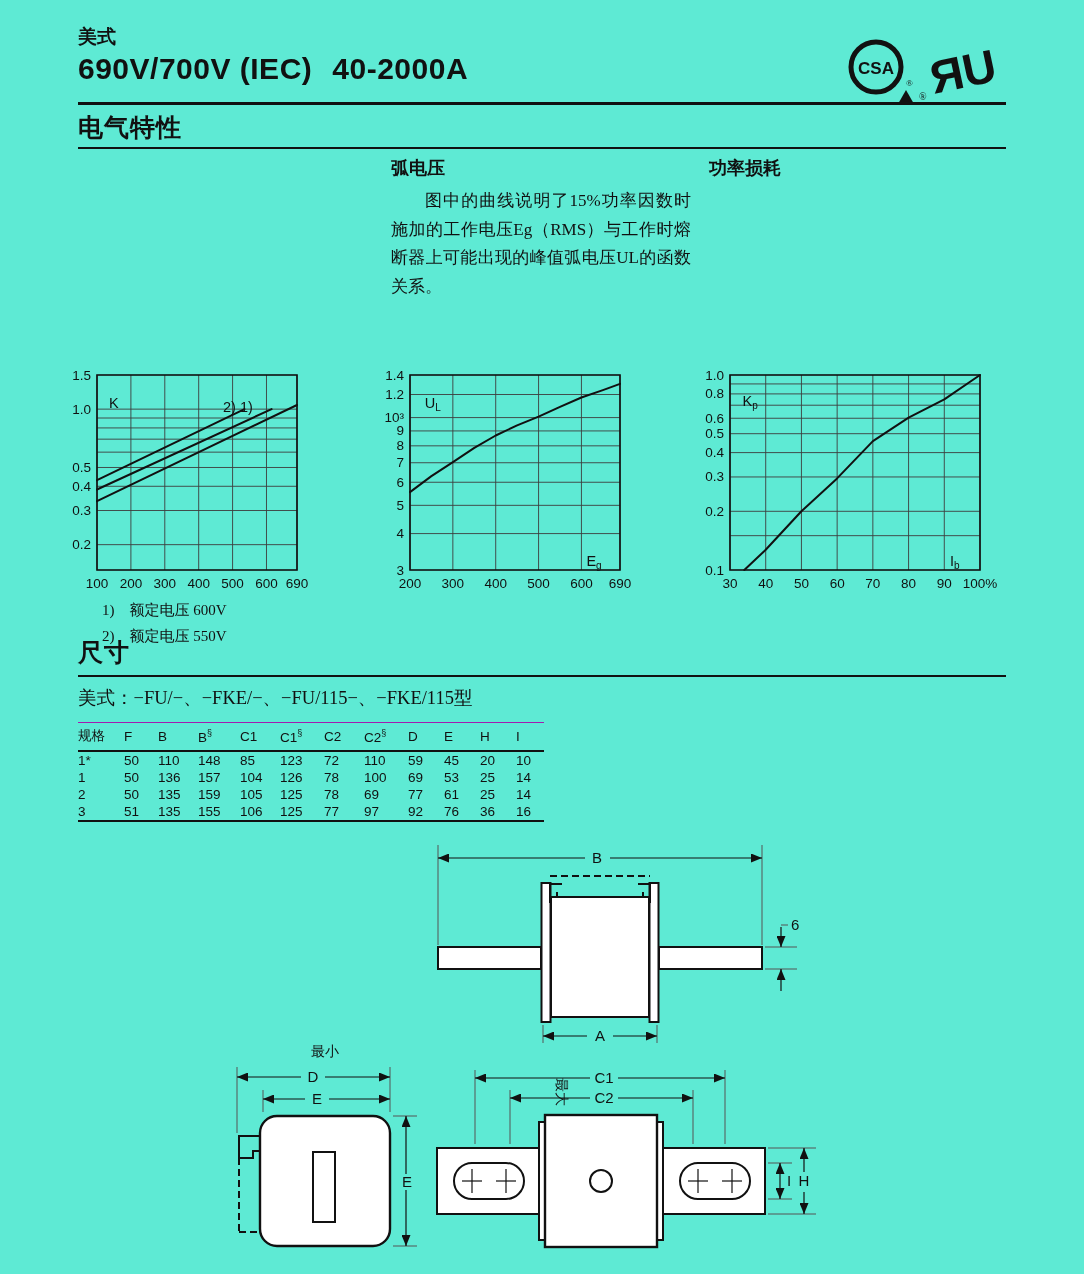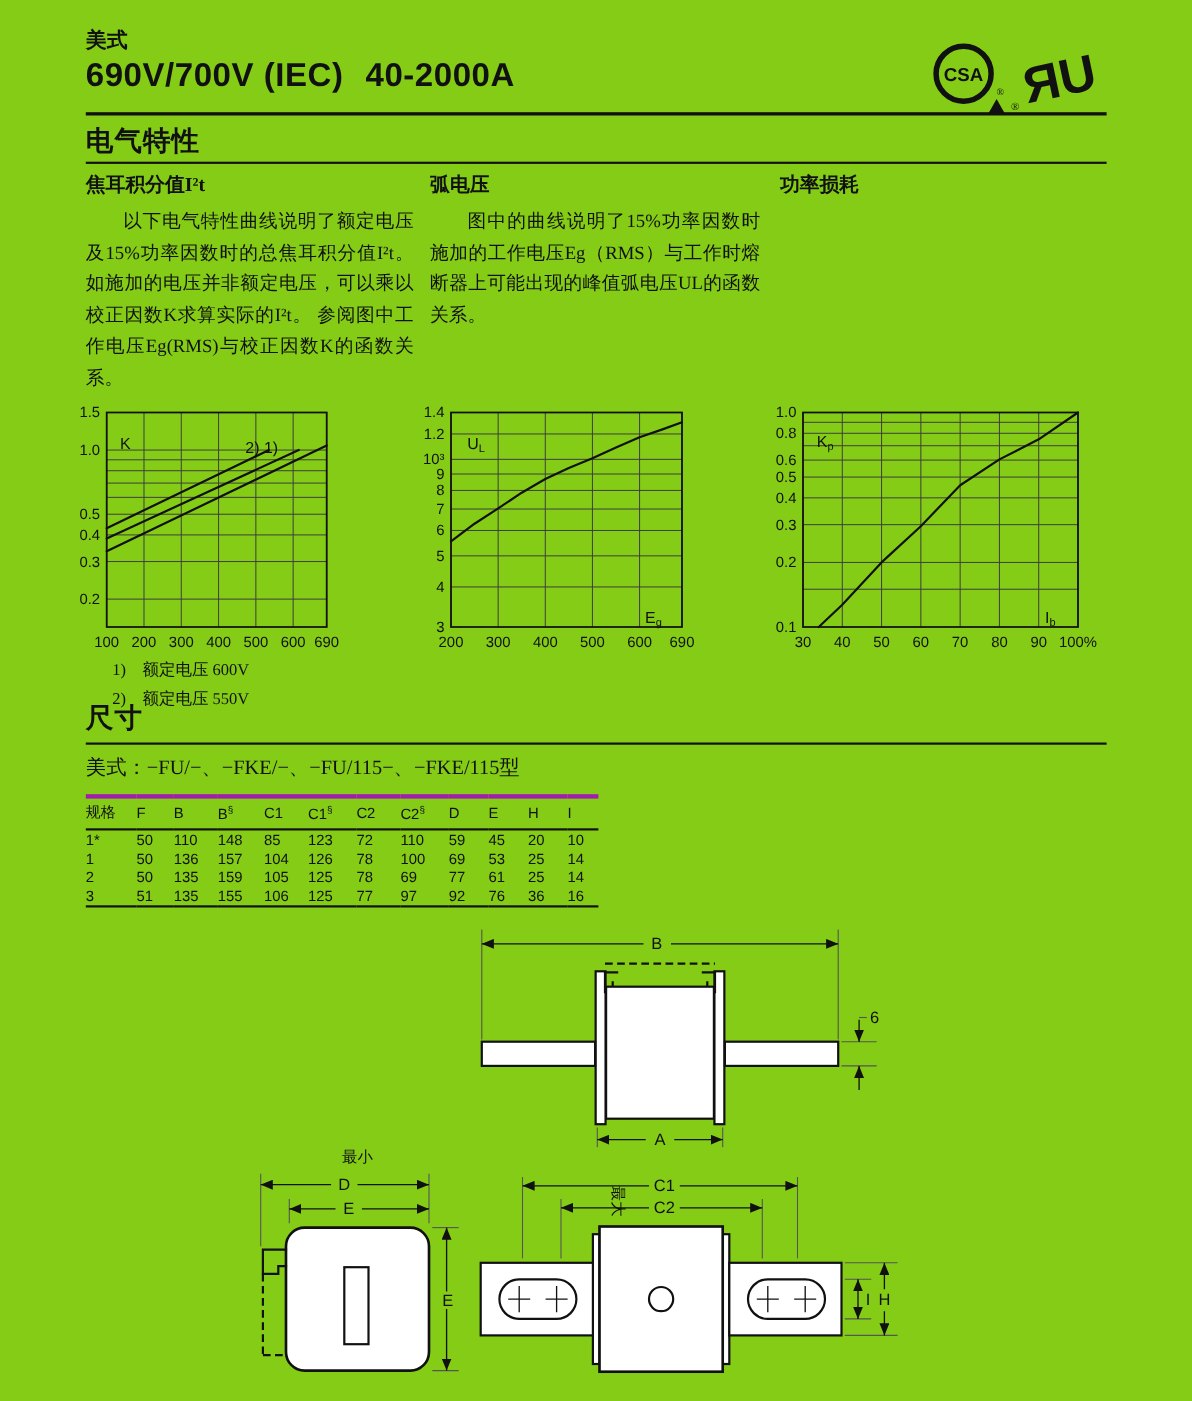--- a/index.html
+++ b/index.html
@@ -1,16 +1,16 @@
 <!DOCTYPE html>
 <html><head>
 <meta charset="utf-8">
 <style>
   html,body{margin:0;padding:0;background:#e8e8e8;}
-  .page{position:relative;width:1084px;height:1274px;background:#84cc16;color:#111;
+  .page{position:relative;width:1084px;height:1274px;background:#5eead4;color:#111;
         font-family:"Liberation Serif","DejaVu Serif",serif;overflow:hidden;}
   .abs{position:absolute;}
   svg{overflow:visible;display:block;}
   
   .series-label{left:78px;top:24px;font-size:19px;font-weight:bold;}
   .page-title{left:78px;top:52px;font-family:"Liberation Sans","DejaVu Sans",sans-serif;
               font-weight:bold;font-size:30px;letter-spacing:0.5px;}
   .page-title .t2{margin-left:20px;}
   .rule{background:#111;left:78px;width:928px;}
   .rule-title{top:102px;height:3px;}
@@ -23,21 +23,21 @@
   .col-p{font-size:17px;line-height:28.6px;text-align:justify;text-indent:2em;margin:0;}
   
   .chart-fn{left:102px;top:597px;font-size:15px;line-height:26px;}
   
   .sec-dim{top:636px;}
   .rule-dim{top:675px;height:2px;}
   .types-line{left:78px;top:685px;font-size:18.5px;}
   
   #dim-table{position:absolute;left:78px;top:722px;border-collapse:collapse;
              font-family:"Liberation Sans","DejaVu Sans",sans-serif;font-size:13.5px;
-             border-top:4px solid #a21caf;border-bottom:2px solid #111;table-layout:fixed;}
+             border-top:1px solid #a21caf;border-bottom:2px solid #111;table-layout:fixed;}
   #dim-table th{font-weight:normal;text-align:left;border-bottom:2px solid #111;padding:4px 0 5px 0;}
   #dim-table td{text-align:left;padding:1px 0;}
   #dim-table sup{font-size:9px;}
   .notes{left:78px;top:840px;font-size:16.5px;line-height:31px;}
   .notes .mixed{font-family:"Liberation Sans","DejaVu Sans",sans-serif;font-size:15.5px;}
   
   .oline{stroke:#111;stroke-width:2;fill:#fff;}
   .oline-t{stroke:#111;stroke-width:2;fill:none;}
   .dim{stroke:#111;stroke-width:1.2;fill:none;}
   .ext{stroke:#555;stroke-width:1;fill:none;}
@@ -66,24 +66,20 @@
   <svg class="abs" style="left:912px;top:38px" width="96" height="70">
     <text x="7" y="62" font-size="10" fill="#111">®</text>
     <text x="22" y="56" transform="rotate(-12 22 56)" font-family="Liberation Sans,DejaVu Sans,sans-serif" font-size="46" font-weight="900" fill="#111">ЯU</text>
   </svg>
 
   <div class="abs rule rule-title"></div>
 
   <div class="abs sec-head sec-elec">电气特性</div>
   <div class="abs rule rule-elec"></div>
 
-  <div class="col" style="left:78px">
-    <div class="col-h">焦耳积分值I²t</div>
-    <p class="col-p">以下电气特性曲线说明了额定电压及15%功率因数时的总焦耳积分值I²t。如施加的电压并非额定电压，可以乘以校正因数K求算实际的I²t。 参阅图中工作电压Eg(RMS)与校正因数K的函数关系。</p>
-  </div>
   <div class="col" style="left:391px;width:300px">
     <div class="col-h">弧电压</div>
     <p class="col-p">图中的曲线说明了15%功率因数时施加的工作电压Eg（RMS）与工作时熔断器上可能出现的峰值弧电压UL的函数关系。</p>
   </div>
   <div class="col" style="left:709px">
     <div class="col-h">功率损耗</div>
   </div>
 
   <svg id="chart1" class="abs" style="left:70px;top:366px" width="252" height="232">
       <g>

